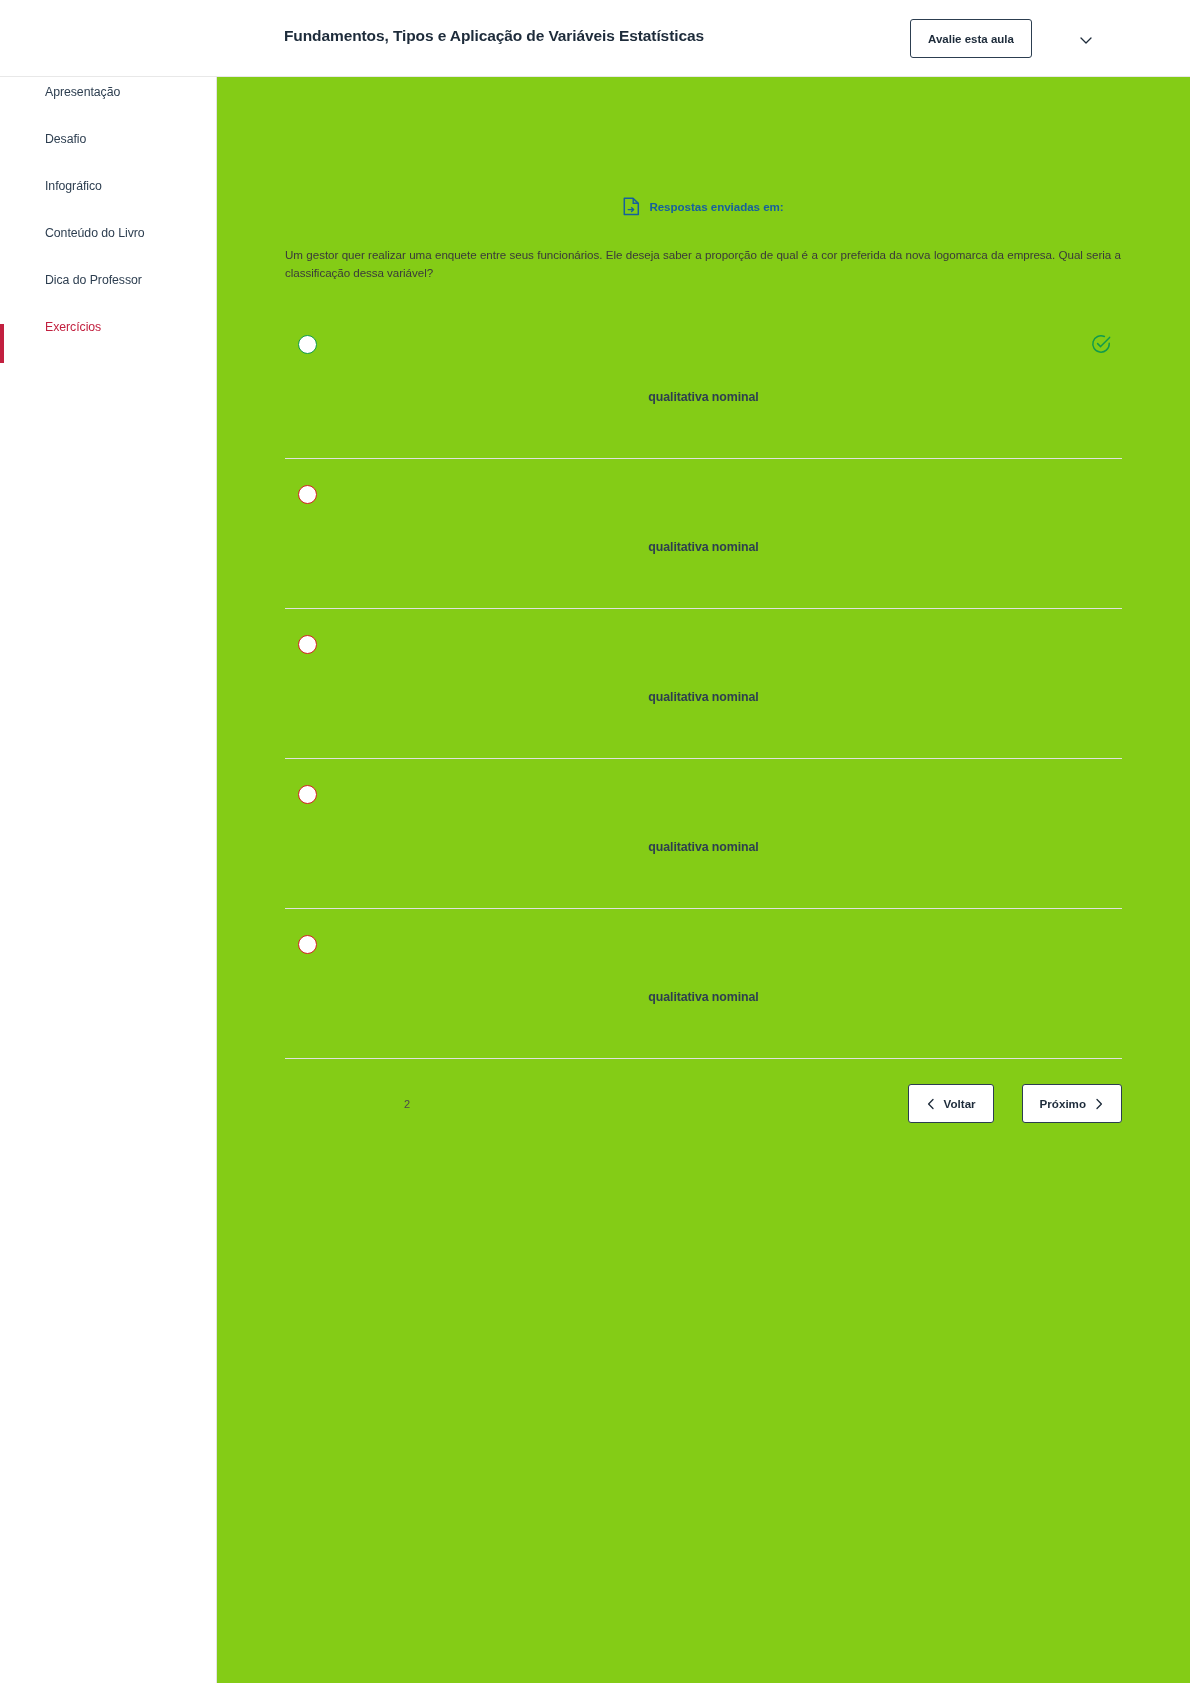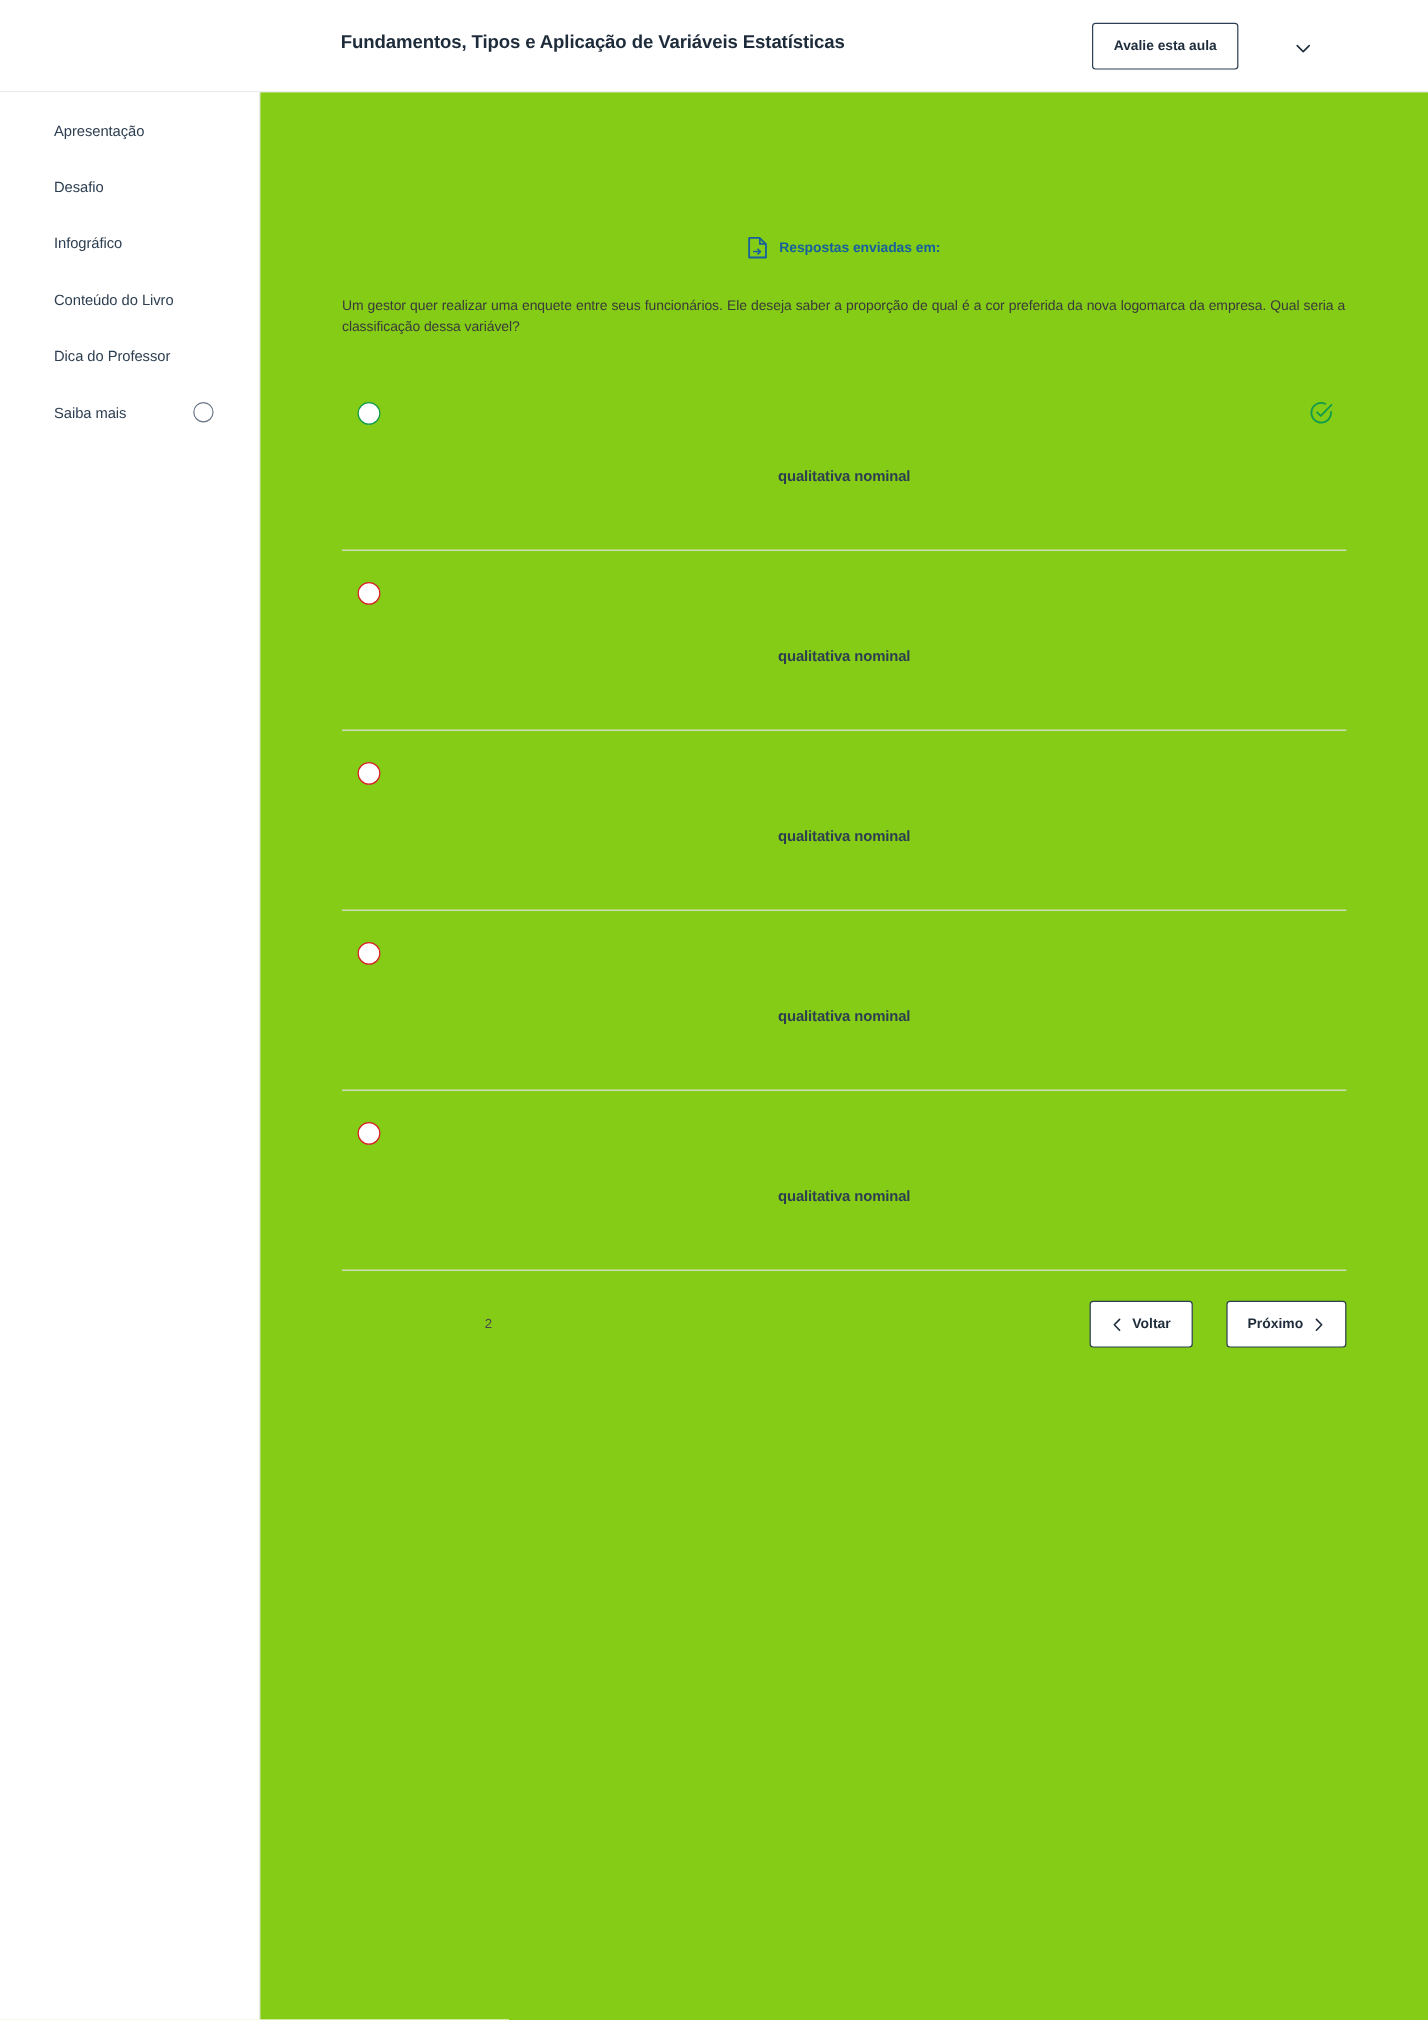--- a/index.html
+++ b/index.html
@@ -72,21 +72,20 @@
     border-right: 1px solid #e3e3e3;
     background: #ffffff;
     padding-top: 8px;
     flex-shrink: 0;
     position: relative;
   }
   .nav-item {
     position: relative;
     height: 47px;
     display: flex;
-    align-items: center;
     padding-left: 45px;
     padding-right: 22px;
     cursor: pointer;
   }
   .nav-item .label {
     font-size: 12.3px;
     color: #2d3e50;
     letter-spacing: -0.05px;
     flex: 1;
   }
@@ -254,26 +253,25 @@
     </div>
 
     <div class="nav-item">
       <span class="label">Conteúdo do Livro</span>
     </div>
 
     <div class="nav-item">
       <span class="label">Dica do Professor</span>
     </div>
 
-
-
-    <div class="nav-item">
-      <span class="label">Saiba mais</span>
-      <span class="nav-circle"></span>
-    </div>
+    <div class="nav-item active">
+      <span class="label">Exercícios</span>
+    </div>
+
+
 
   </div>
 
   <div class="main">
     <div class="content">
 
       <div class="sent-row">
         <svg class="doc-icon" viewBox="0 0 17 19">
           <path d="M1.3 1.3 H10 L15.3 6.4 V17.6 H1.3 Z" fill="none" stroke="#16609e" stroke-width="1.5" stroke-linejoin="round"></path>
           <path d="M10.2 1.5 V6.3 H15.1" fill="none" stroke="#16609e" stroke-width="1.4"></path>

